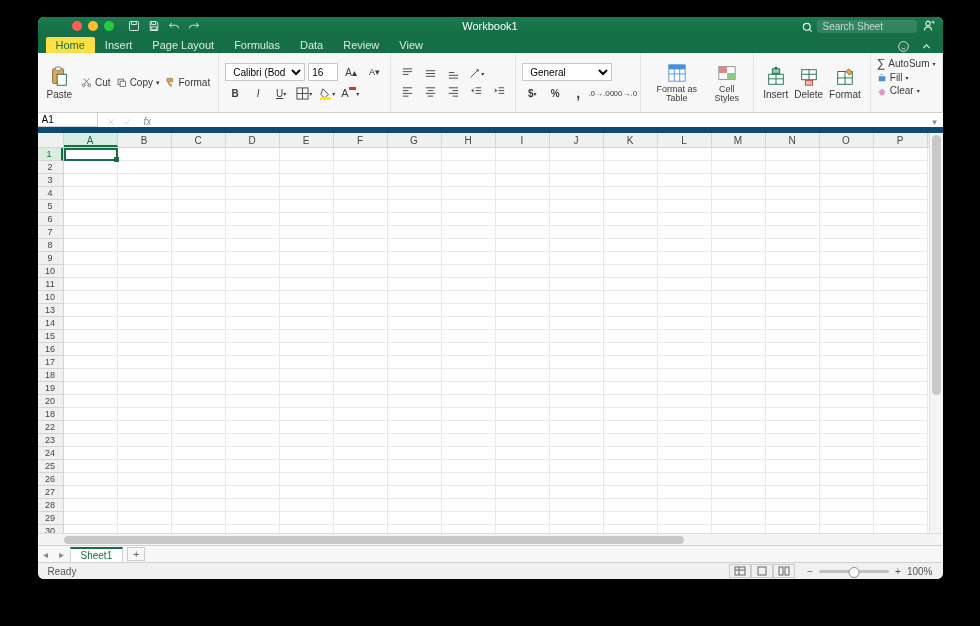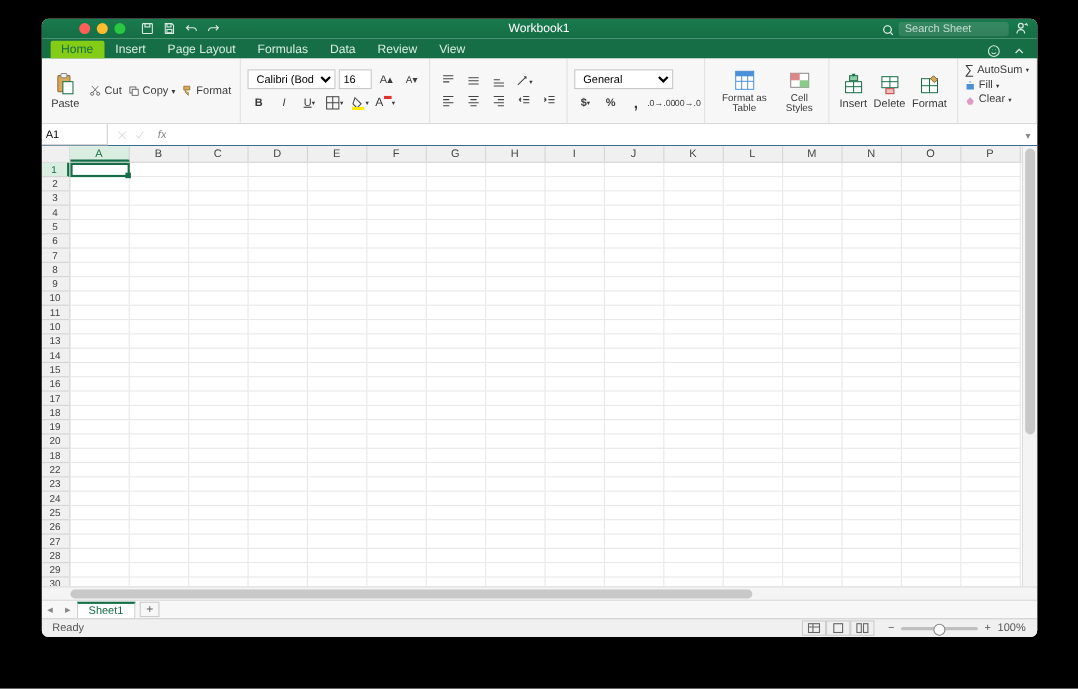--- a/index.html
+++ b/index.html
@@ -15,21 +15,21 @@
 .qat svg { width: 12px; height: 12px; opacity: 0.85; }
 .title-text { position: absolute; left: 50%; transform: translateX(-50%); font-size: 11px; }
 .search-box { margin-left: auto; display: flex; align-items: flex-end; gap: 4px; margin-right: 8px; }
 .search-box input { background: rgba(255,255,255,0.12); border: none; border-radius: 3px; padding: 1px 6px; font-size: 10px; color: #fff; width: 100px; outline: none; }
 .search-box input::placeholder { color: rgba(255,255,255,0.7); }
 .share-ic { width: 14px; height: 14px; opacity: 0.85; }
 
 
 .tabs { height: 18px; background: #156e45; display: flex; align-items: flex-end; padding-left: 8px; position: relative; }
 .tab { padding: 2px 10px; font-size: 11px; color: #d8ede0; cursor: pointer; }
-.tab.active { background: #84cc16; color: #156e45; border-radius: 2px 2px 0 0; }
+.tab.active { background: #fde047; color: #156e45; border-radius: 2px 2px 0 0; }
 .tabs-right { margin-left: auto; display: flex; gap: 10px; align-items: center; padding-right: 10px; }
 .tabs-right svg { width: 13px; height: 13px; }
 
 
 .ribbon { height: 60px; background: #f7f7f7; border-bottom: 1px solid #d0d0d0; display: flex; align-items: stretch; font-size: 10px; color: #3a3a3a; }
 .group { display: flex; flex-direction: column; border-right: 1px solid #e2e2e2; padding: 3px 6px; justify-content: center; }
 .big-btn { display: flex; flex-direction: column; align-items: center; justify-content: center; gap: 1px; padding: 2px 3px; cursor: pointer; }
 .big-btn svg { width: 20px; height: 22px; }
 .big-btn span { font-size: 10px; }
 .small-btns { display: flex; flex-direction: row; gap: 1px; }
@@ -38,21 +38,21 @@
 .row { display: flex; align-items: center; gap: 3px; }
 .font-row { margin-bottom: 3px; }
 select.dd, input.dd { border: 1px solid #c8c8c8; background: #fff; font-size: 10px; padding: 1px 3px; height: 18px; }
 .dd-font { width: 80px; } .dd-size { width: 30px; }
 .ic-btn { width: 20px; height: 18px; display: flex; align-items: center; justify-content: center; cursor: pointer; border: 1px solid transparent; }
 .ic-btn svg { width: 13px; height: 13px; }
 .fmt-dd { width: 90px; }
 .ed-row { display: flex; align-items: center; gap: 3px; font-size: 10px; margin-bottom: 2px; }
 
 
-.fbar { height: 20px; border-bottom: 1px solid #0c4a6e; display: flex; align-items: center; background: #fff; }
+.fbar { height: 20px; border-bottom: 6px solid #0c4a6e; display: flex; align-items: flex-end; background: #fff; }
 .namebox { width: 60px; border: 1px solid #d0d0d0; border-top: none; border-left: none; height: 100%; font-size: 10px; padding: 0 4px; outline: none; }
 .fbar-btns { display: flex; gap: 6px; padding: 0 8px; align-items: center; opacity: 0.4; }
 .fbar-btns svg { width: 10px; height: 10px; }
 .fx { font-style: italic; font-size: 10px; color: #888; margin-left: 4px; }
 .formula-in { flex: 1; border: none; outline: none; font-size: 11px; padding: 0 4px; }
 .fbar-exp { width: 16px; text-align: center; color: #888; font-size: 9px; cursor: pointer; }
 
 
 .grid-wrap { flex: 1; position: relative; overflow: hidden; background: #fff; }
 .grid { position: absolute; inset: 0 14px 0 0; overflow: hidden; }

